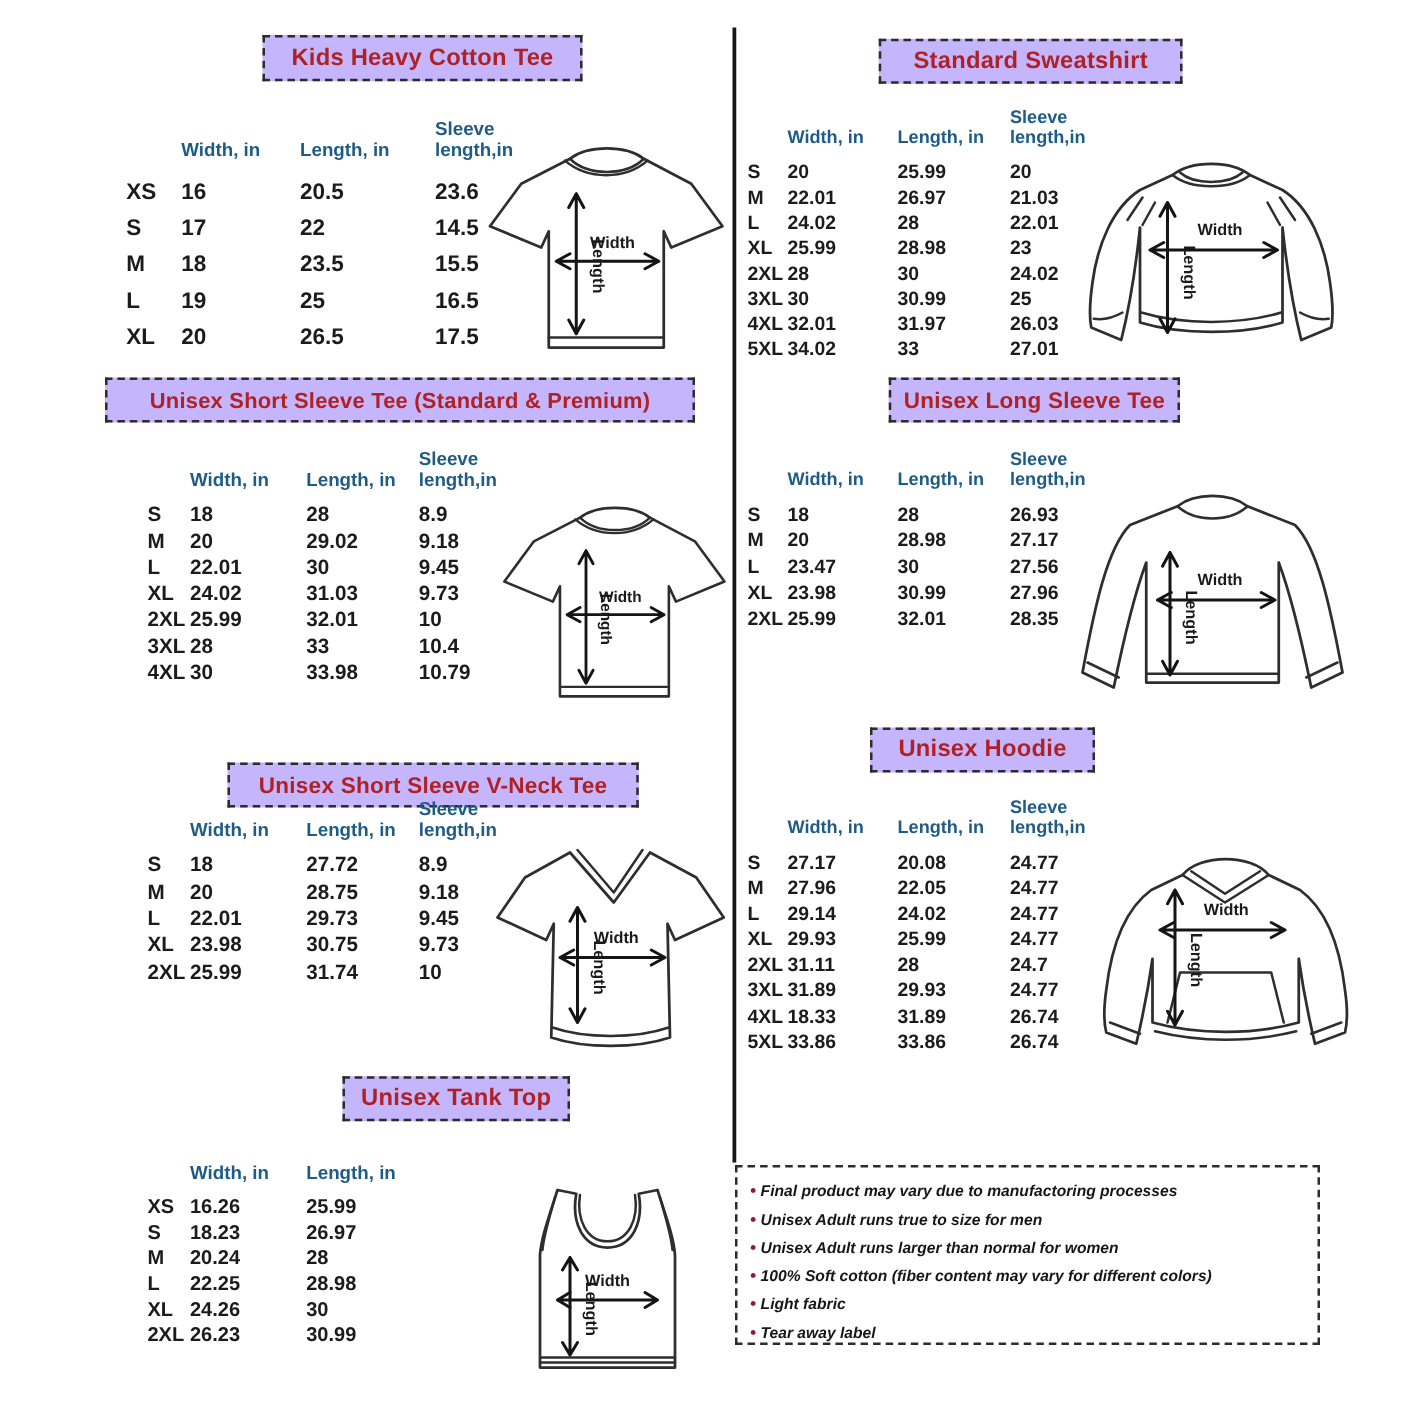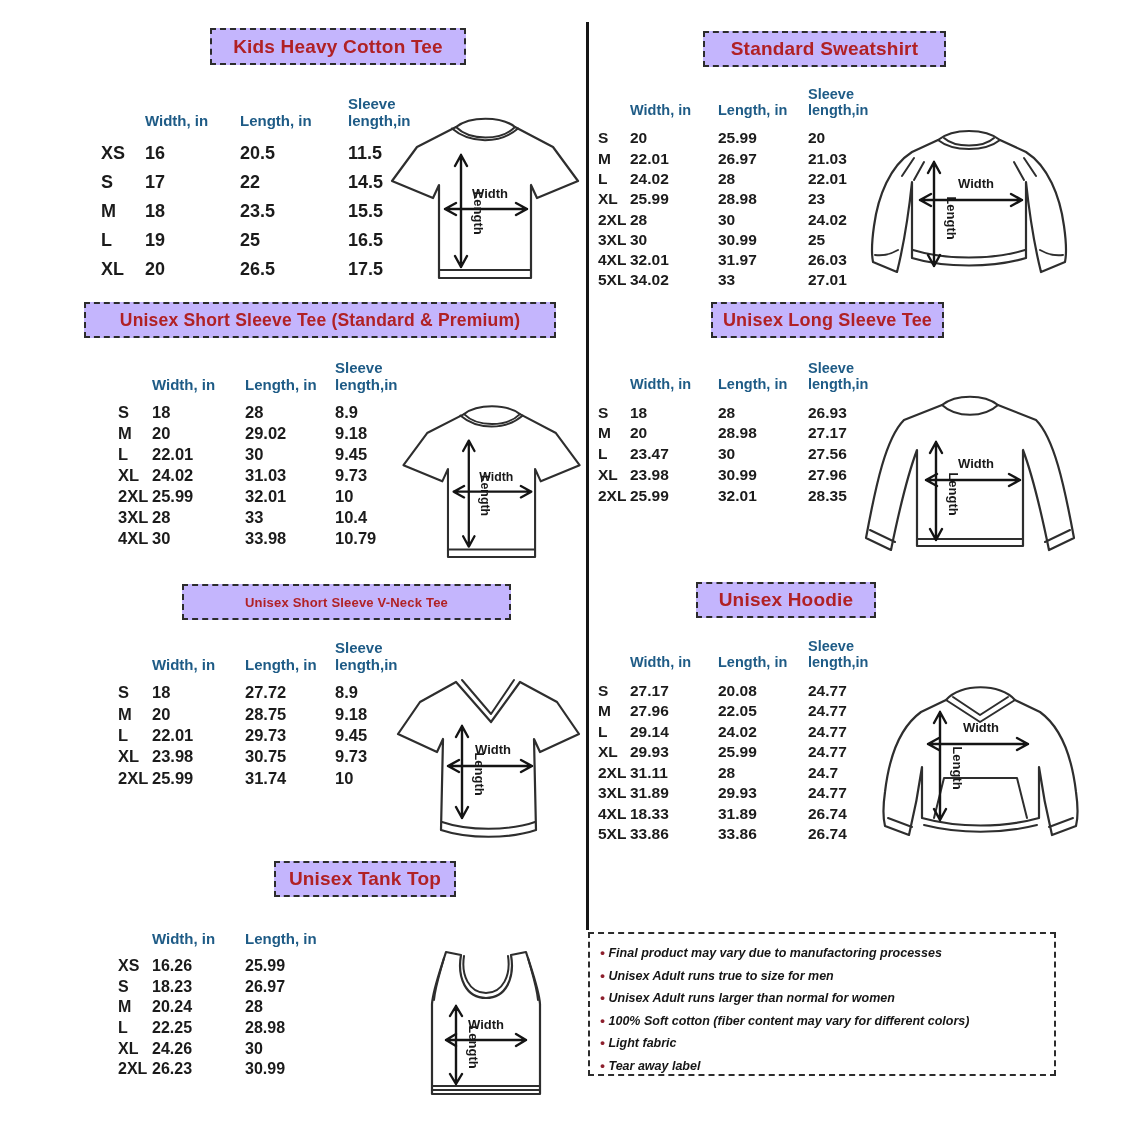--- a/index.html
+++ b/index.html
@@ -23,21 +23,21 @@
     display:flex; align-items:center; justify-content:center;
     color:#b02125;
     font-weight:bold;
     white-space:nowrap;
     letter-spacing:.2px;
   }
   .t0 { left:210px; top:28px;  width:256px; height:37px; font-size:19px; }
   .t1 { left:703px; top:31px;  width:243px; height:36px; font-size:19px; }
   .t2 { left:84px;  top:302px; width:472px; height:36px; font-size:17.5px; }
   .t3 { left:711px; top:302px; width:233px; height:36px; font-size:18px;text-align:right; }
-  .t4 { left:182px; top:584px; width:329px; height:36px; font-size:13px; }
+  .t4 { left:182px; top:610px; width:329px; height:36px; font-size:18px; }
   .t5 { left:696px; top:582px; width:180px; height:36px; font-size:19px;text-align:center; }
   .t6 { left:274px; top:861px; width:182px; height:36px; font-size:19px; }
 
   .table { position:absolute; display:grid; font-weight:bold; }
   .table .th {
     color:#1e5b86; font-weight:bold; font-size:15px; line-height:1.15;
     display:flex; align-items:flex-end; padding-bottom:9px;
   }
   .table .td { display:flex; align-items:center; line-height:1; }
   .table .size { padding-left:6px; }
@@ -89,21 +89,21 @@
       <span>Kids Heavy Cotton Tee</span>
     </div>
     <div class="table tab0">
         <div class="th corner"></div>
         <div class="th">Width, in</div>
         <div class="th">Length, in</div>
         <div class="th">Sleeve length,in</div>
         <div class="td size">XS</div>
         <div class="td">16</div>
         <div class="td">20.5</div>
-        <div class="td">11.5</div>
+        <div class="td">23.6</div>
         <div class="td size">S</div>
         <div class="td">17</div>
         <div class="td">22</div>
         <div class="td">14.5</div>
         <div class="td size">M</div>
         <div class="td">18</div>
         <div class="td">23.5</div>
         <div class="td">15.5</div>
         <div class="td size">L</div>
         <div class="td">19</div>

